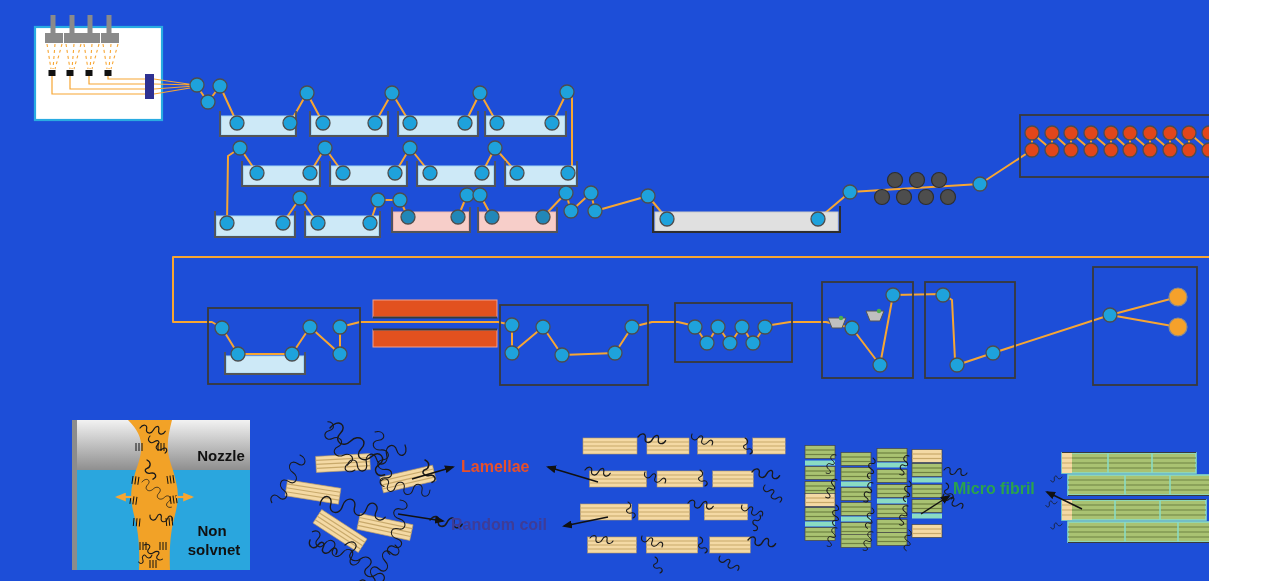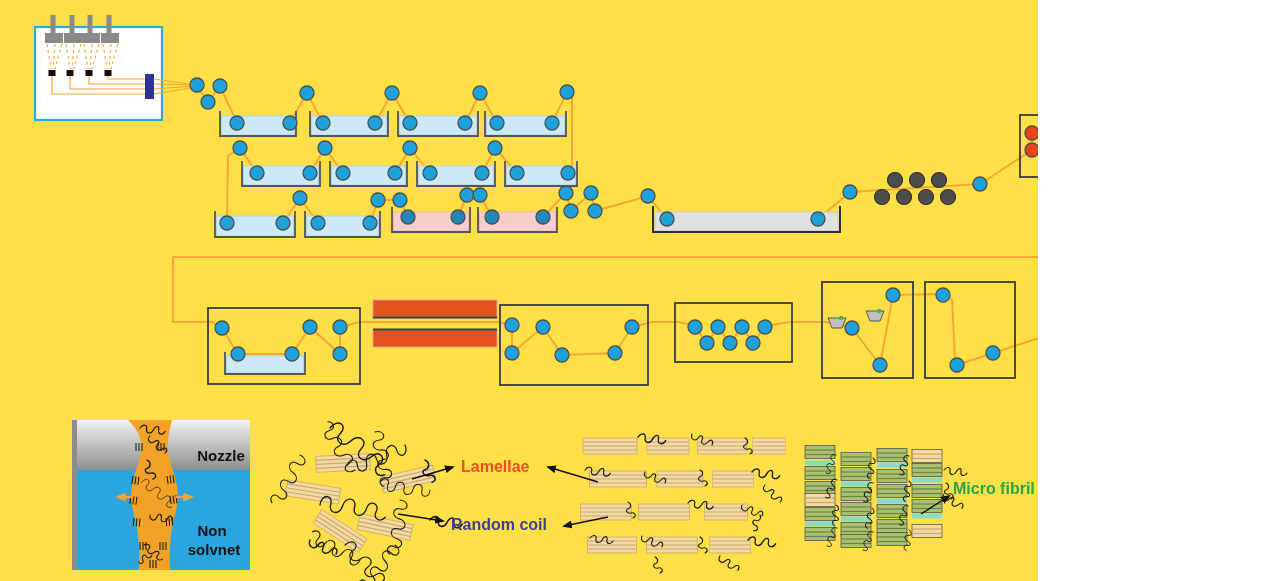--- a/index.html
+++ b/index.html
@@ -1,16 +1,16 @@
 <!DOCTYPE html>
 <html><head>
 <meta charset="utf-8">
 <style>
   html,body{margin:0;padding:0;background:#fff;}
-  #stage{position:relative;width:1038px;height:581px;background:#fde047;overflow:hidden;
+  #stage{position:relative;width:1209px;height:581px;background:#1d4ed8;overflow:hidden;
          font-family:"Liberation Sans", sans-serif;}
   svg text{font-family:"Liberation Sans", sans-serif;}
   .thread{stroke:#F7A633;stroke-width:2;fill:none;stroke-linejoin:round;}
   .thread-thin{stroke:#F7A633;stroke-width:1.2;fill:none;}
   .thread-dash{stroke:#F7A633;stroke-width:1.1;fill:none;stroke-dasharray:3 3;}
   .boxline{stroke:#3A3A3A;stroke-width:1.8;fill:none;}
   .wall{stroke:#555;stroke-width:1.8;fill:none;}
   .wall-dark{stroke:#2E2E2E;stroke-width:2;fill:none;}
   .water-blue{fill:#CDE9F7;stroke:#A6D7F2;stroke-width:1;}
   .water-pink{fill:#F7CEC9;stroke:#F0B5AE;stroke-width:1;}

